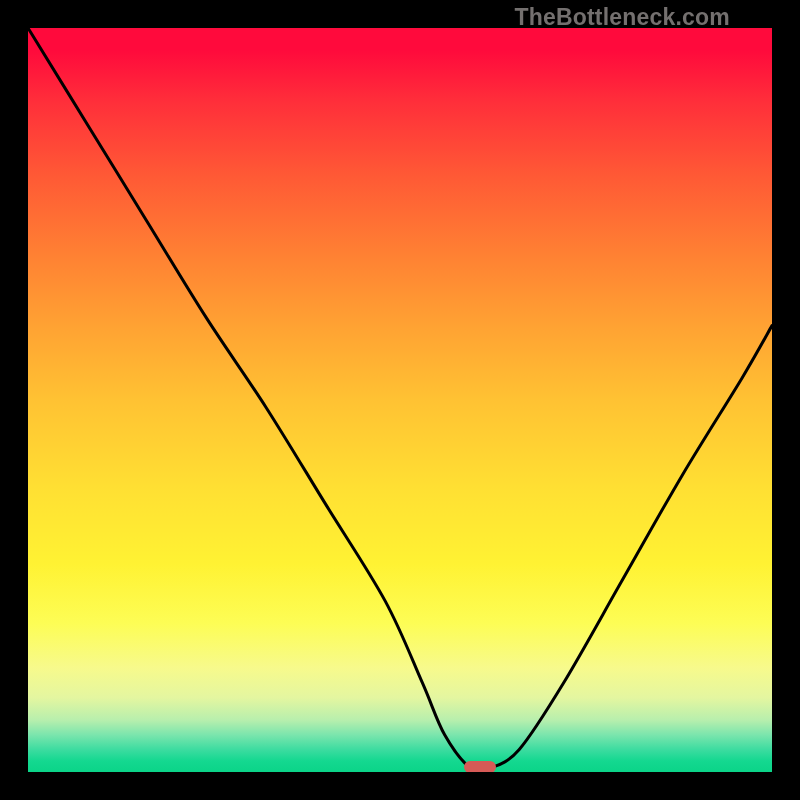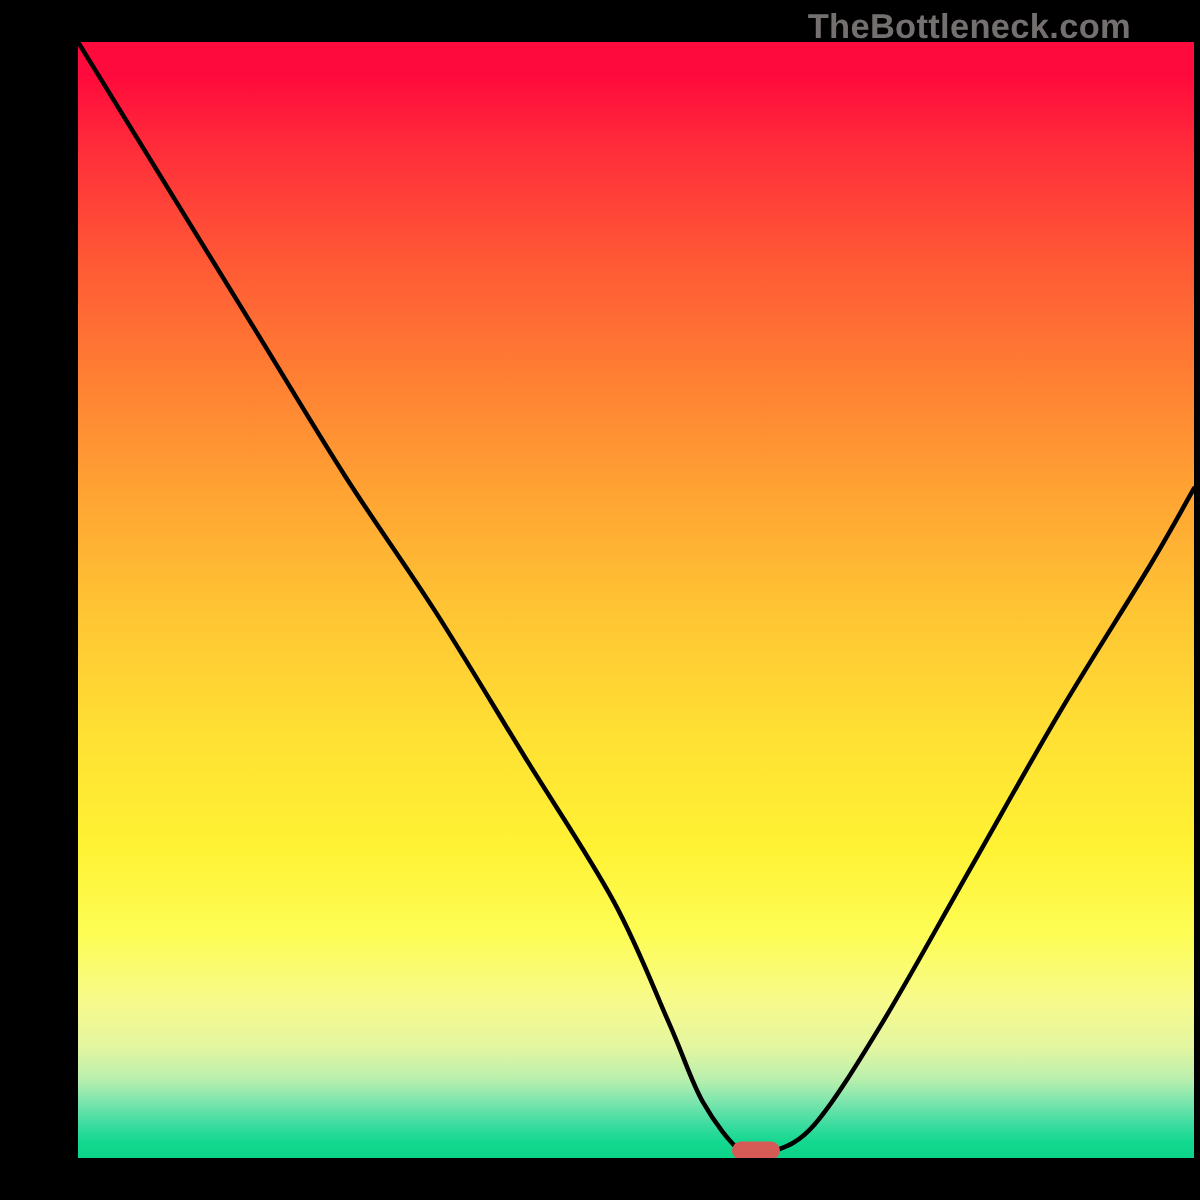--- a/index.html
+++ b/index.html
@@ -8,21 +8,20 @@
     width: 800px;
     height: 800px;
     background: #000;
     overflow: hidden;
   }
   .container {
     position: relative;
     width: 764px;
     height: 800px;
     background: #000;
-    margin-left: 24px;
   }
   .plot-area {
     position: absolute;
     left: 28px;
     top: 28px;
     width: 744px;
     height: 744px;
     overflow: hidden;
   }
   .gradient-bg {

